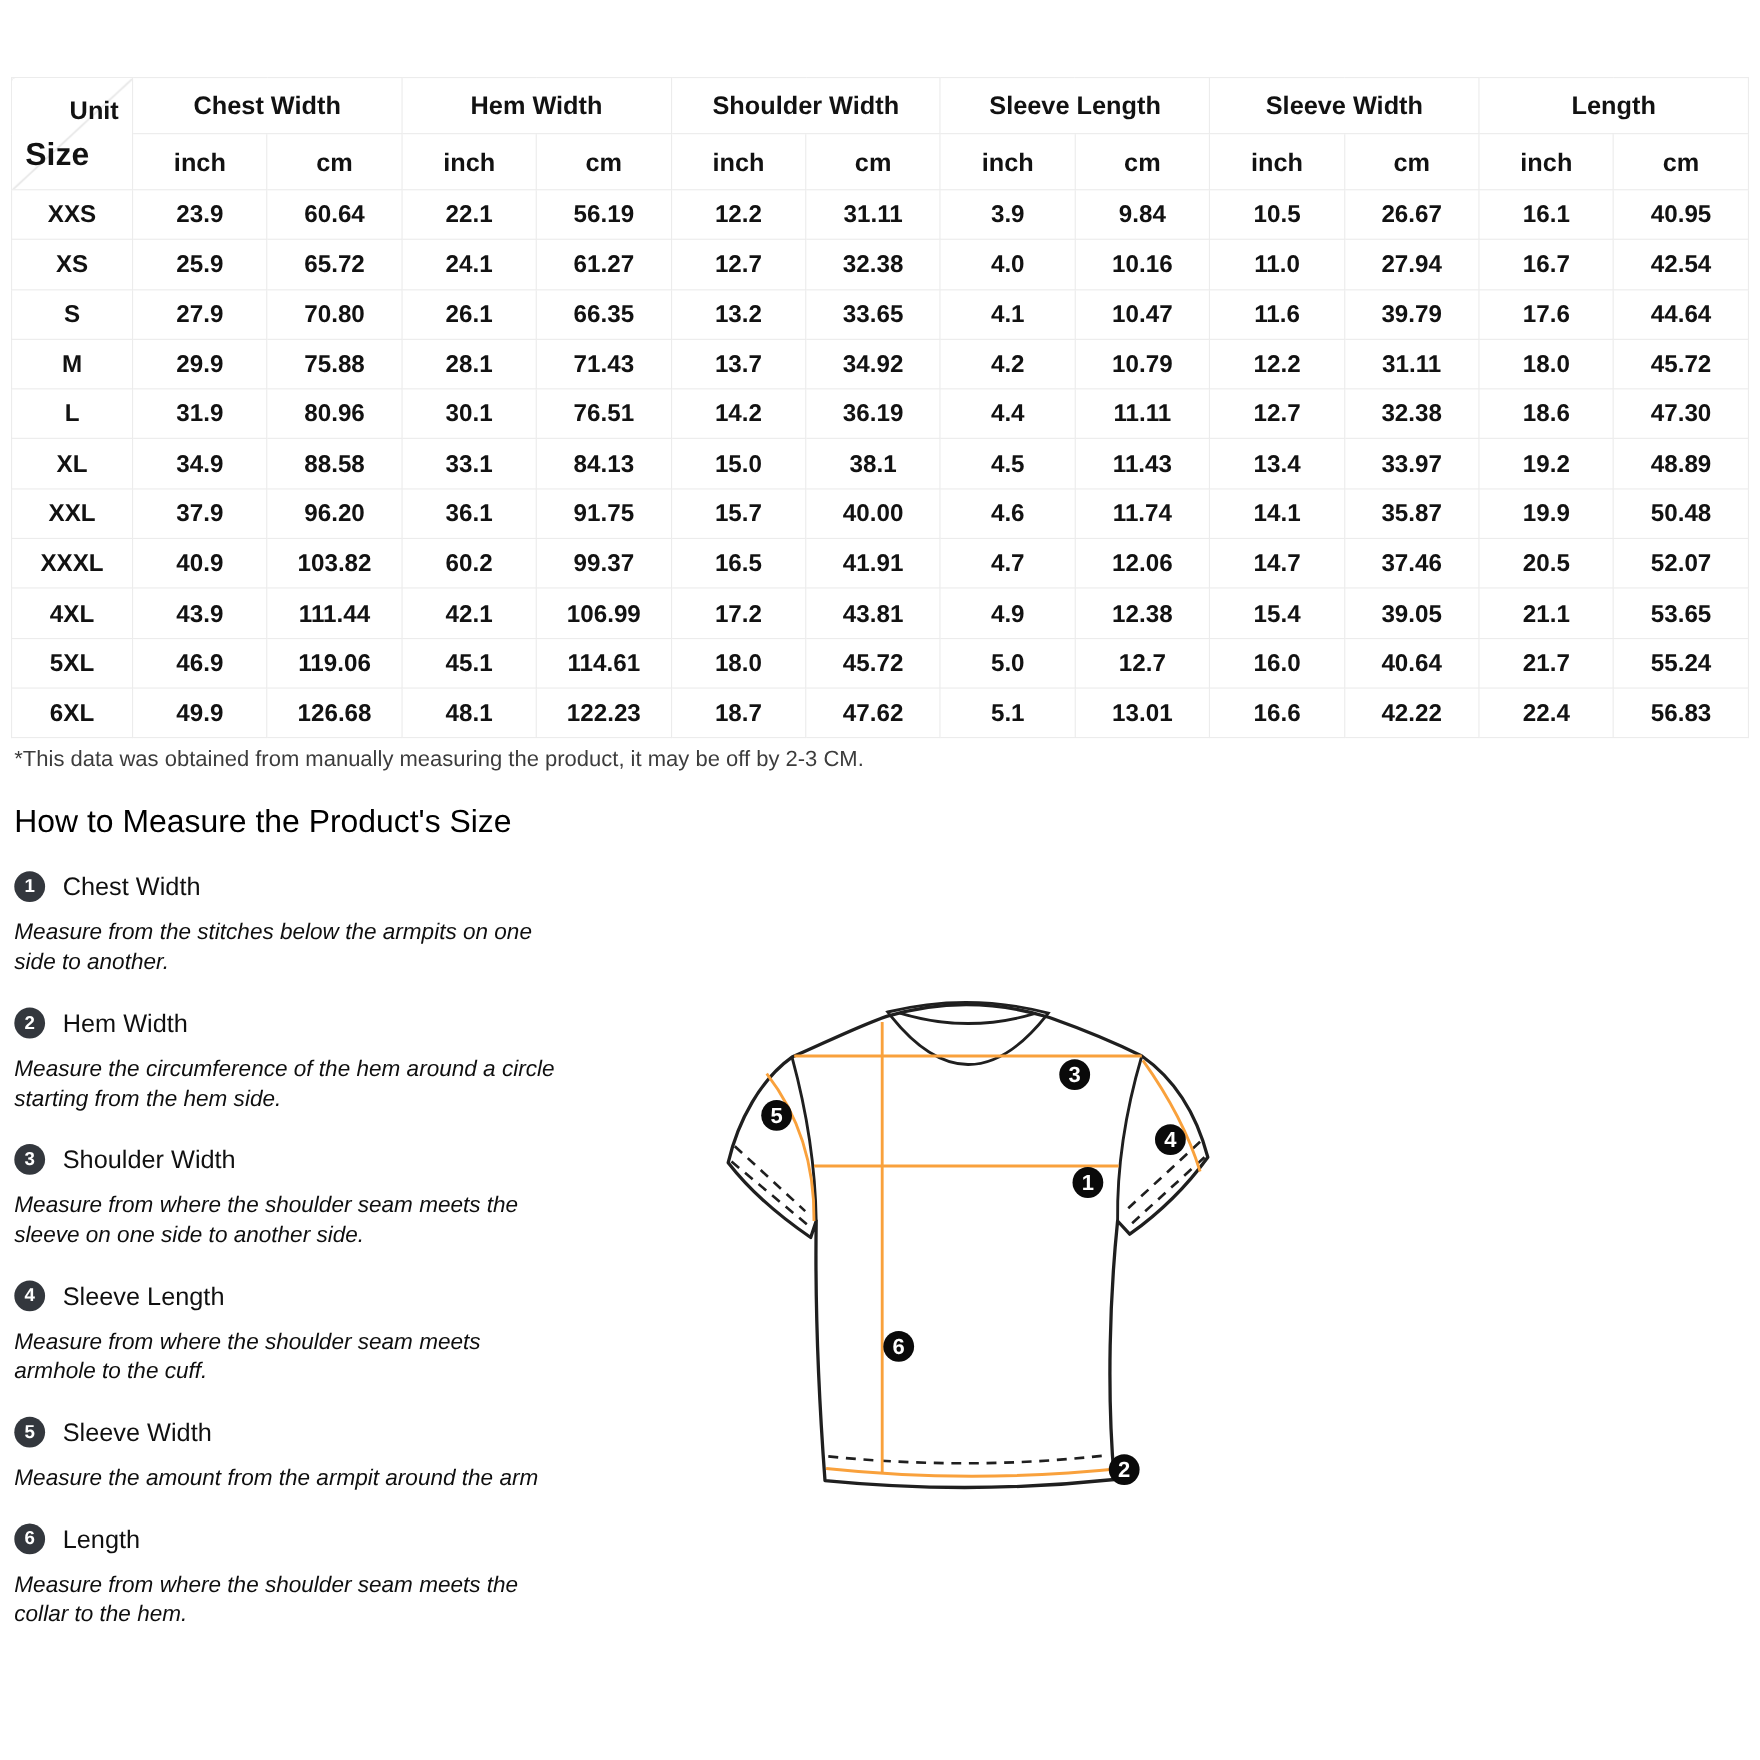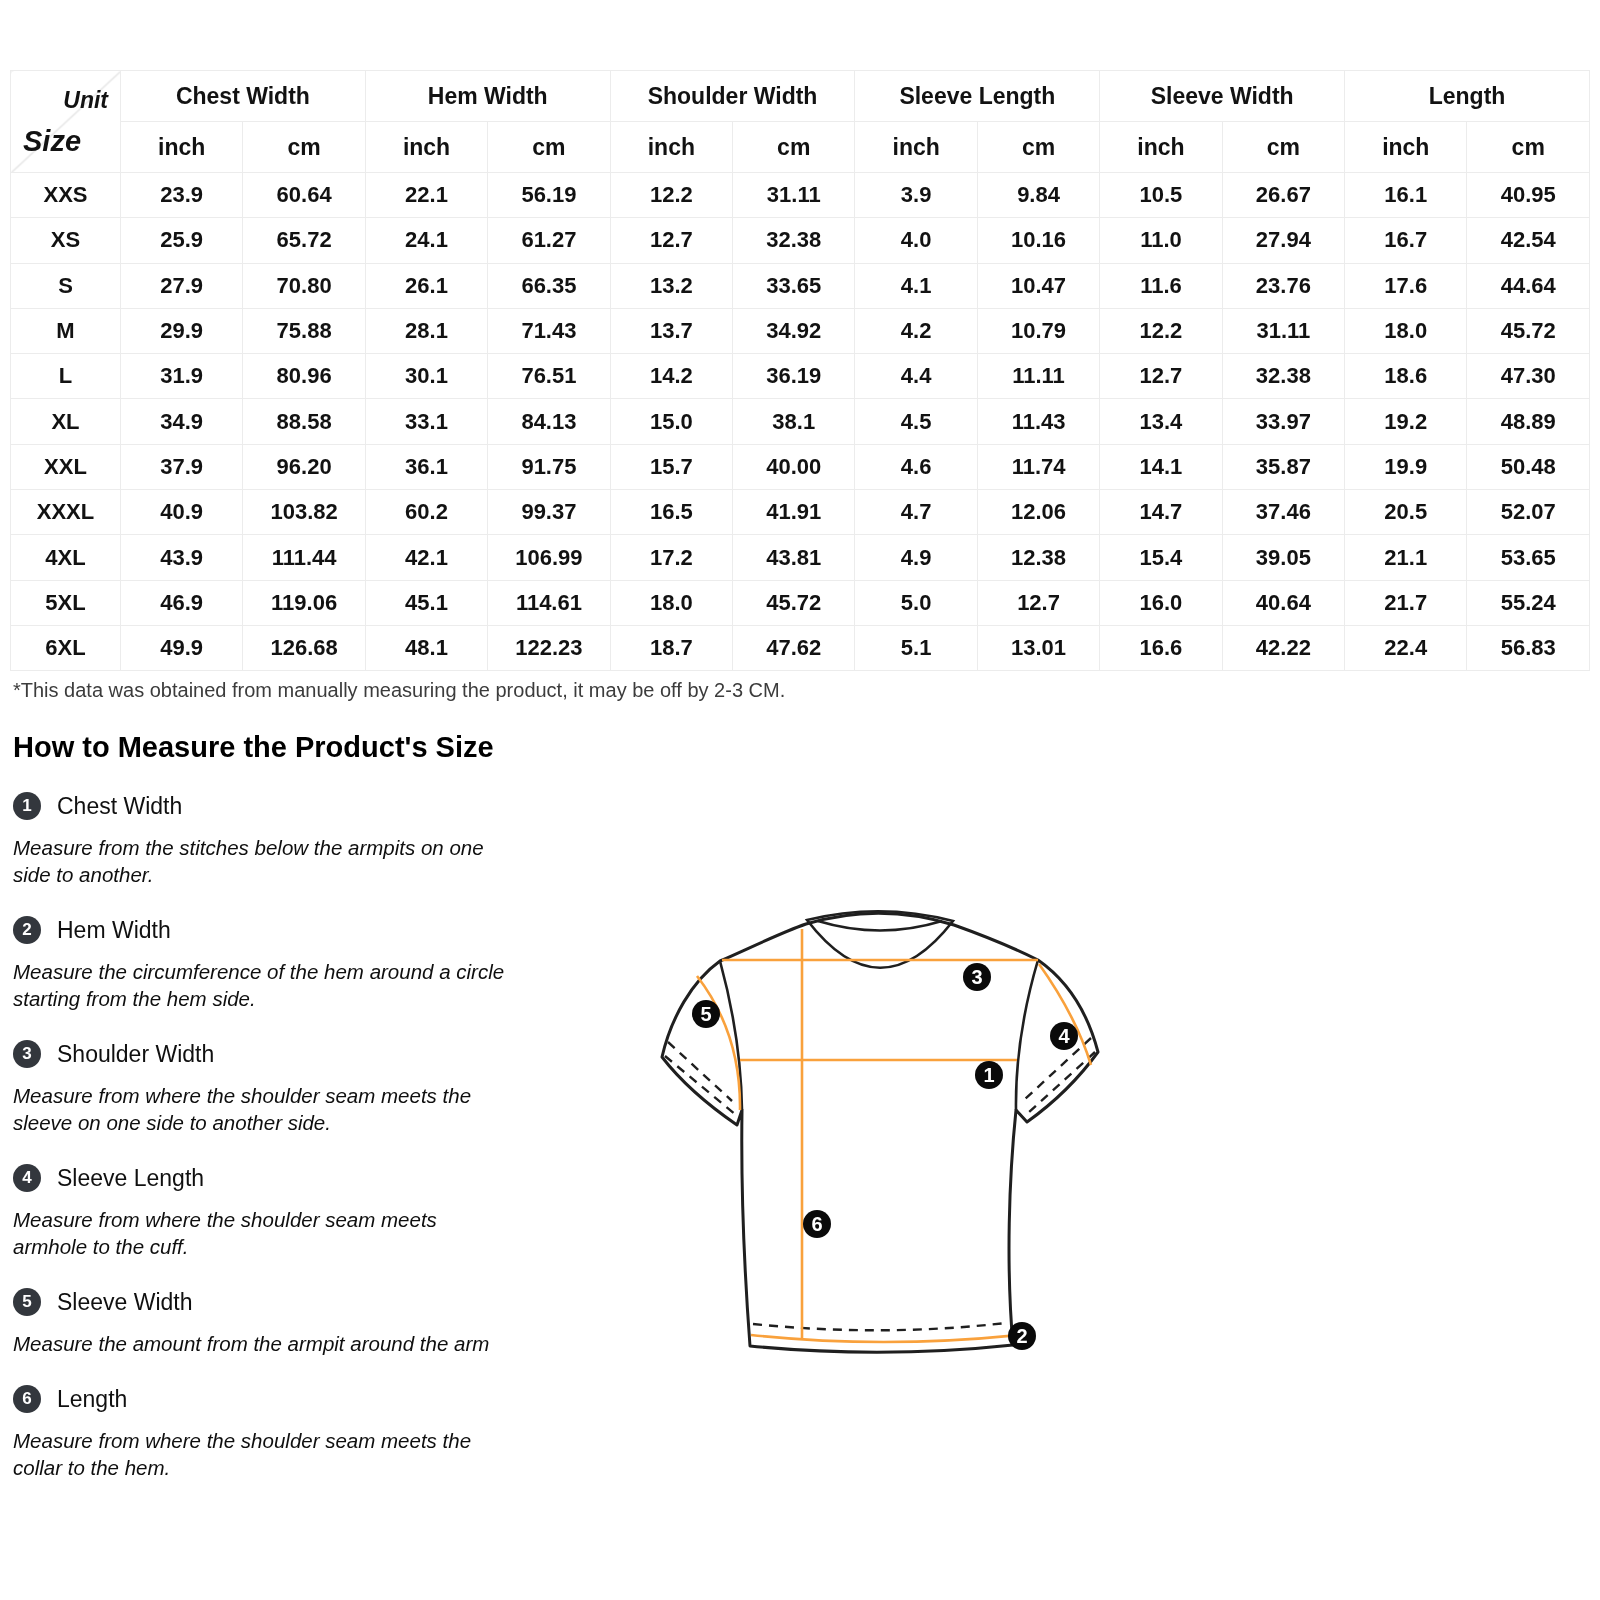--- a/index.html
+++ b/index.html
@@ -19,34 +19,33 @@
     border:1px solid #ececec; text-align:center; vertical-align:middle;
     font-weight:700; padding:0; color:#121212; background:#ffffff;
   }
   .size-table thead th { font-size:23px; height:51px; }
   .size-table tbody th, .size-table tbody td { font-size:22px; height:45.3px; }
   .size-table .corner {
     position:relative; width:110px;
     background:linear-gradient(to bottom right,
       #ffffff calc(50% - 1.2px), #e7e7e7 calc(50% - 0.4px),
       #e7e7e7 calc(50% + 0.4px), #ffffff calc(50% + 1.2px));
-    font-style:italic;
   }
   .size-table .corner .unit { position:absolute; top:16px; right:12px; font-size:23px; }
   .size-table .corner .size { position:absolute; bottom:14px; left:12px; font-size:29px; }
 
   
   .footnote {
     position:absolute; left:13px; top:679px;
     font-size:20px; font-weight:400; color:#3c3c3c;
   }
 
   
   .measure { position:absolute; left:13px; top:731px; width:585px; }
-  .measure-heading { margin:0; font-size:29px; font-weight:700; color:#000000; }
+  .measure-heading { margin:0; font-size:29px; font-weight:400; color:#000000; }
   .m-item { display:flex; align-items:center; gap:16px; margin-top:28px; }
   .m-badge {
     width:28px; height:28px; border-radius:50%; background:#33373d; color:#ffffff;
     font-size:17px; font-weight:700; display:flex; align-items:center;
     justify-content:center; flex:0 0 28px;
   }
   .m-title { font-size:23px; font-weight:400; color:#101010; }
   .m-desc {
     margin-top:14px; font-size:20.5px; line-height:27px; color:#0f0f0f;
     white-space:pre-line;
@@ -133,21 +132,21 @@
         <th>S</th>
         <td>27.9</td>
         <td>70.80</td>
         <td>26.1</td>
         <td>66.35</td>
         <td>13.2</td>
         <td>33.65</td>
         <td>4.1</td>
         <td>10.47</td>
         <td>11.6</td>
-        <td>23.76</td>
+        <td>39.79</td>
         <td>17.6</td>
         <td>44.64</td>
       </tr>
       <tr>
         <th>M</th>
         <td>29.9</td>
         <td>75.88</td>
         <td>28.1</td>
         <td>71.43</td>
         <td>13.7</td>

